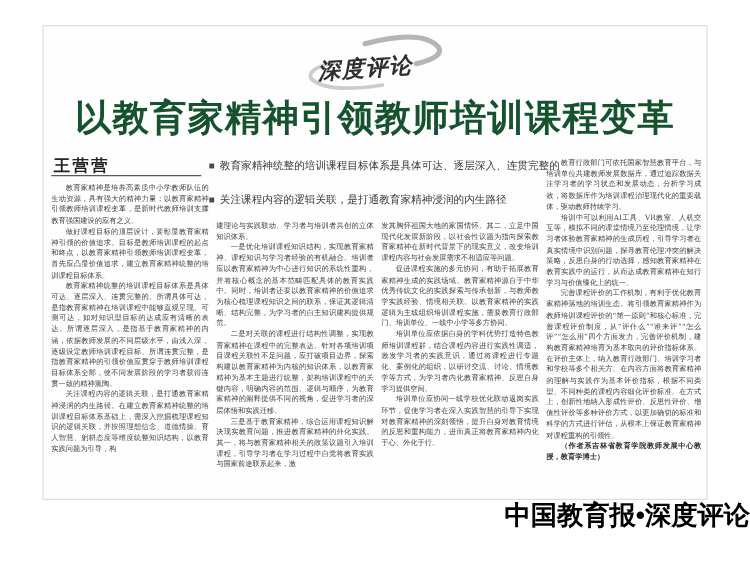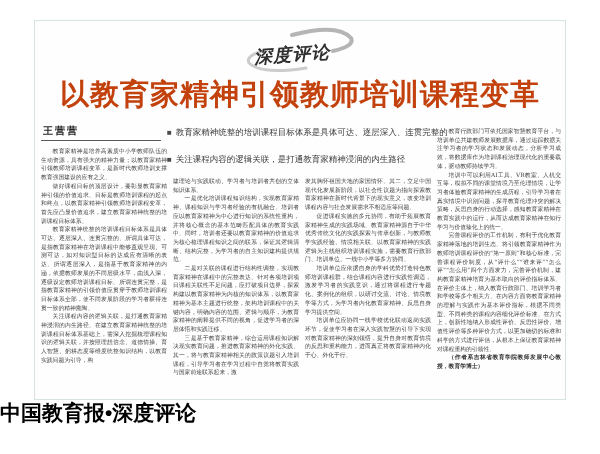--- a/index.html
+++ b/index.html
@@ -9,25 +9,25 @@
   }
   
   .clip{
     position:absolute;left:34px;top:20px;width:532px;height:380px;
     background:#fefefe;border:1px solid #d6e3e3;box-sizing:border-box;
   }
   .badge-wrap{position:absolute;left:0;top:4px;width:100%;text-align:center;}
   .badge-svg{display:inline-block;}
   .headline{
     position:absolute;left:0;top:54px;width:100%;text-align:center;
-    font-weight:700;font-size:29px;letter-spacing:1px;color:#c2410c;
+    font-weight:700;font-size:29px;letter-spacing:1px;color:#14532d;
     font-family:"Liberation Sans",sans-serif;white-space:nowrap;
   }
   .byline{
-    position:absolute;left:8px;top:103px;font-size:10px;font-weight:700;color:#222;
+    position:absolute;left:8px;top:103px;font-size:13px;font-weight:700;color:#222;
     letter-spacing:2px;
   }
   .byline-rule{
     position:absolute;left:6px;top:119px;width:120px;height:0;
     border-top:1.5px solid #5a5a5a;
   }
   .bullets{position:absolute;left:132px;top:105px;width:330px;}
   .bullet-line{
     font-size:8.5px;line-height:12px;color:#3a3a3a;margin:0 0 14px 0;
     white-space:nowrap;
@@ -40,21 +40,21 @@
   }
   .col p{margin:0;text-indent:2em;}
   .col p.cont{text-indent:0;}
   .col1{left:6px;top:126px;height:234px;}
   .col2{left:138px;top:156px;height:206px;}
   .col3{left:270px;top:156px;height:206px;}
   .col4{left:402px;top:106px;height:262px;width:124px;}
   .author-note{font-weight:700;color:#2e2e2e;}
   
   .caption{
-    position:absolute;left:0;top:401px;width:600px;text-align:left;
+    position:absolute;left:0;top:401px;width:600px;text-align:right;
     font-weight:700;font-size:21px;line-height:23px;color:#000;
     font-family:"Liberation Sans",sans-serif;
   }
 </style>
 </head>
 <body>
 
 <div class="clip">
 
   <div class="badge-wrap">

